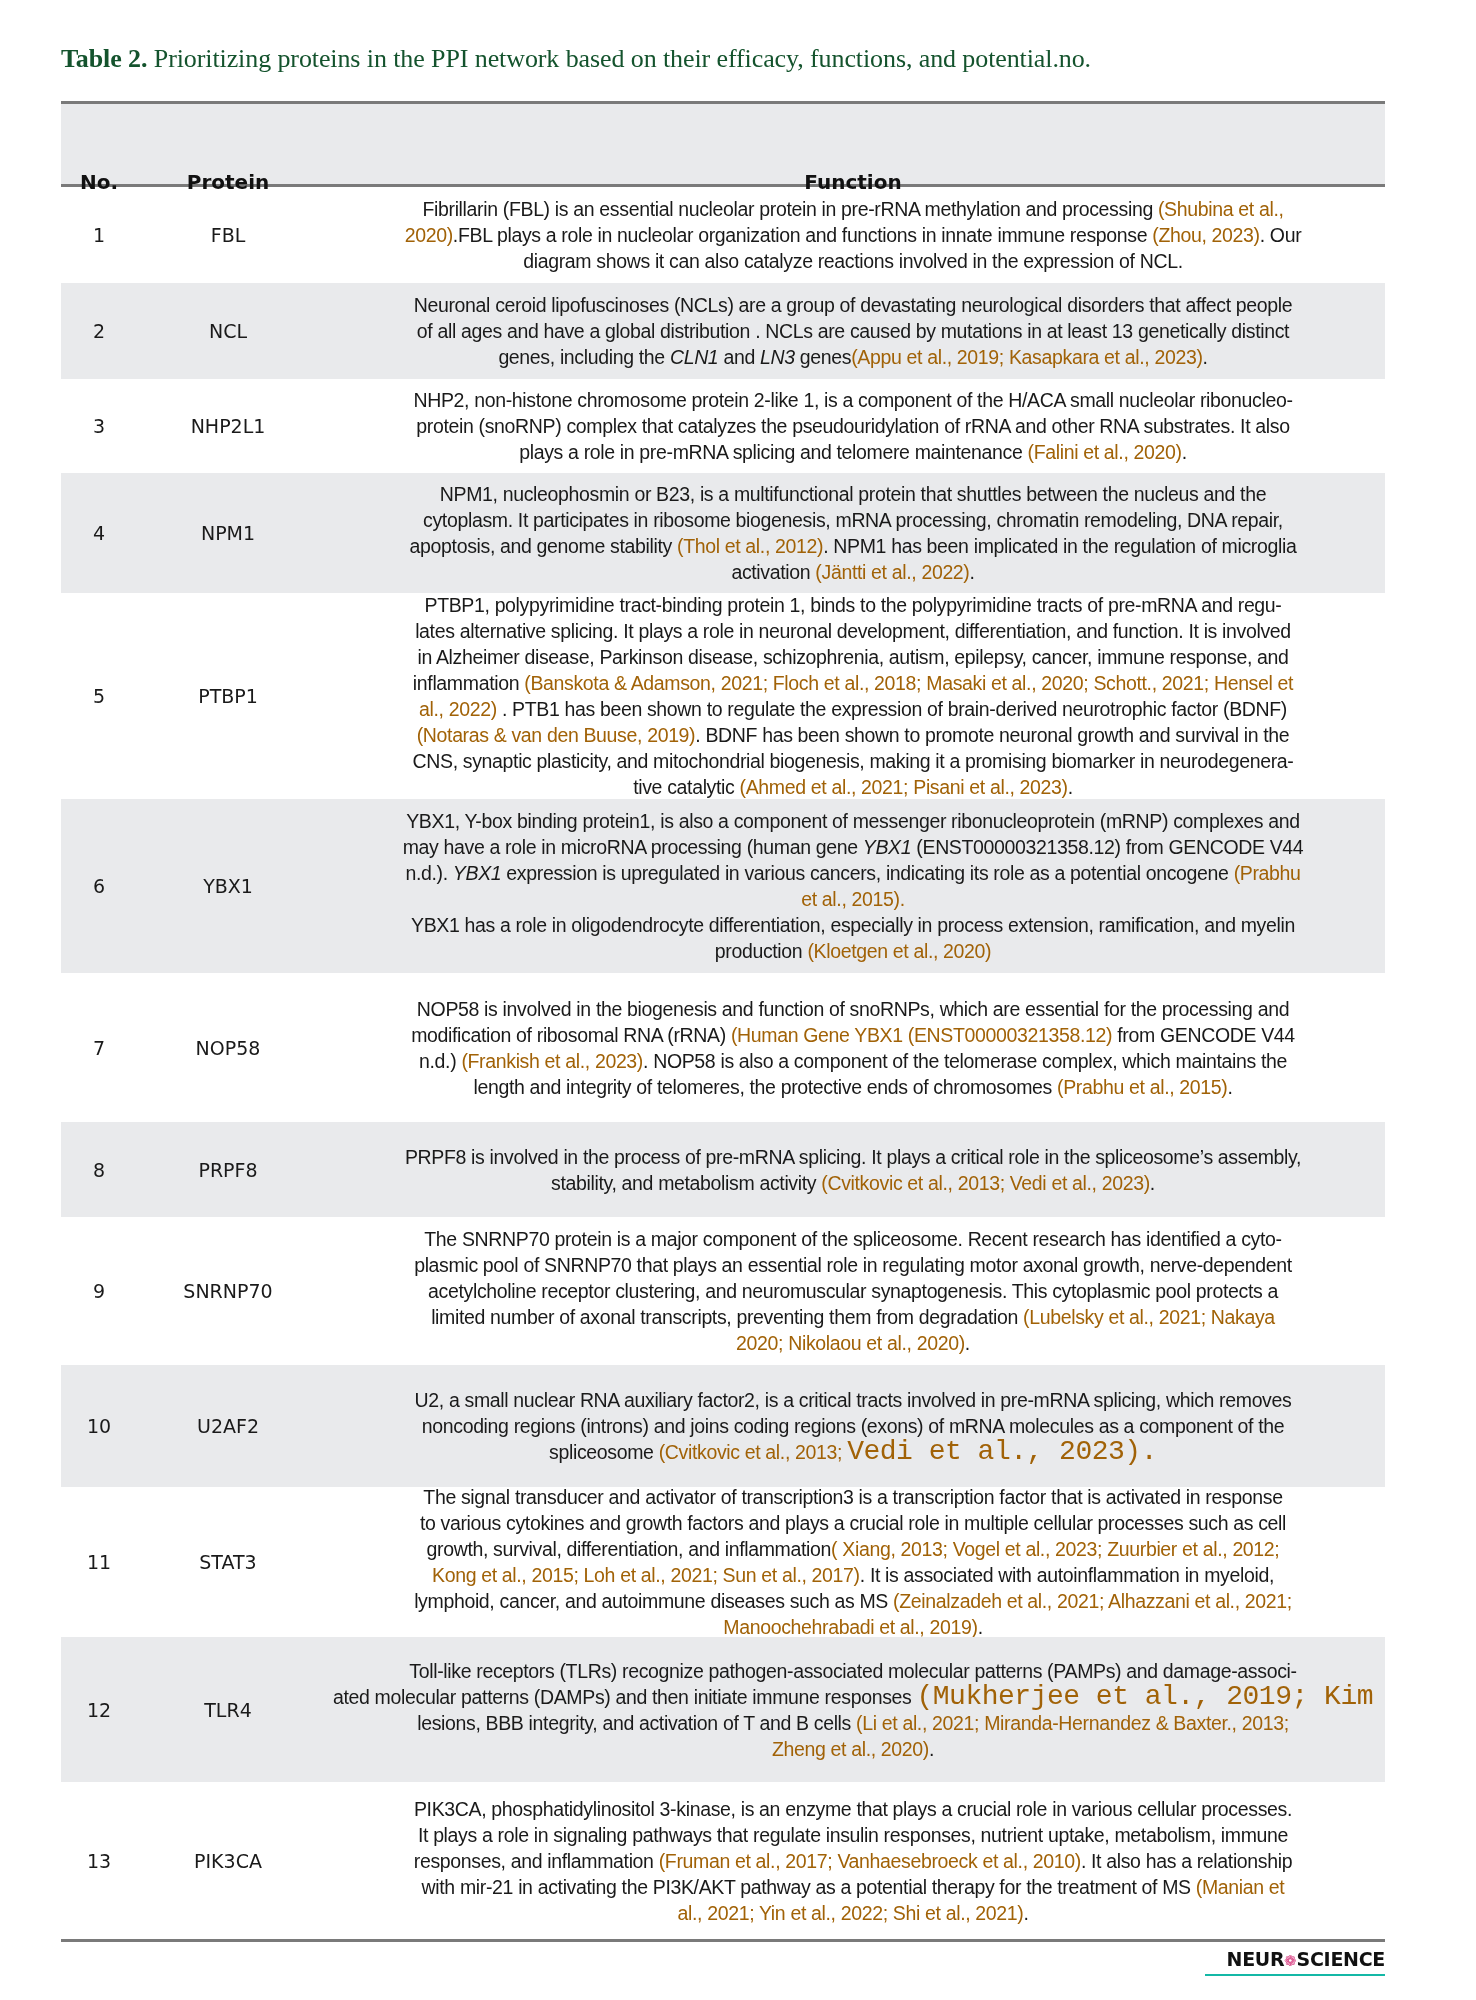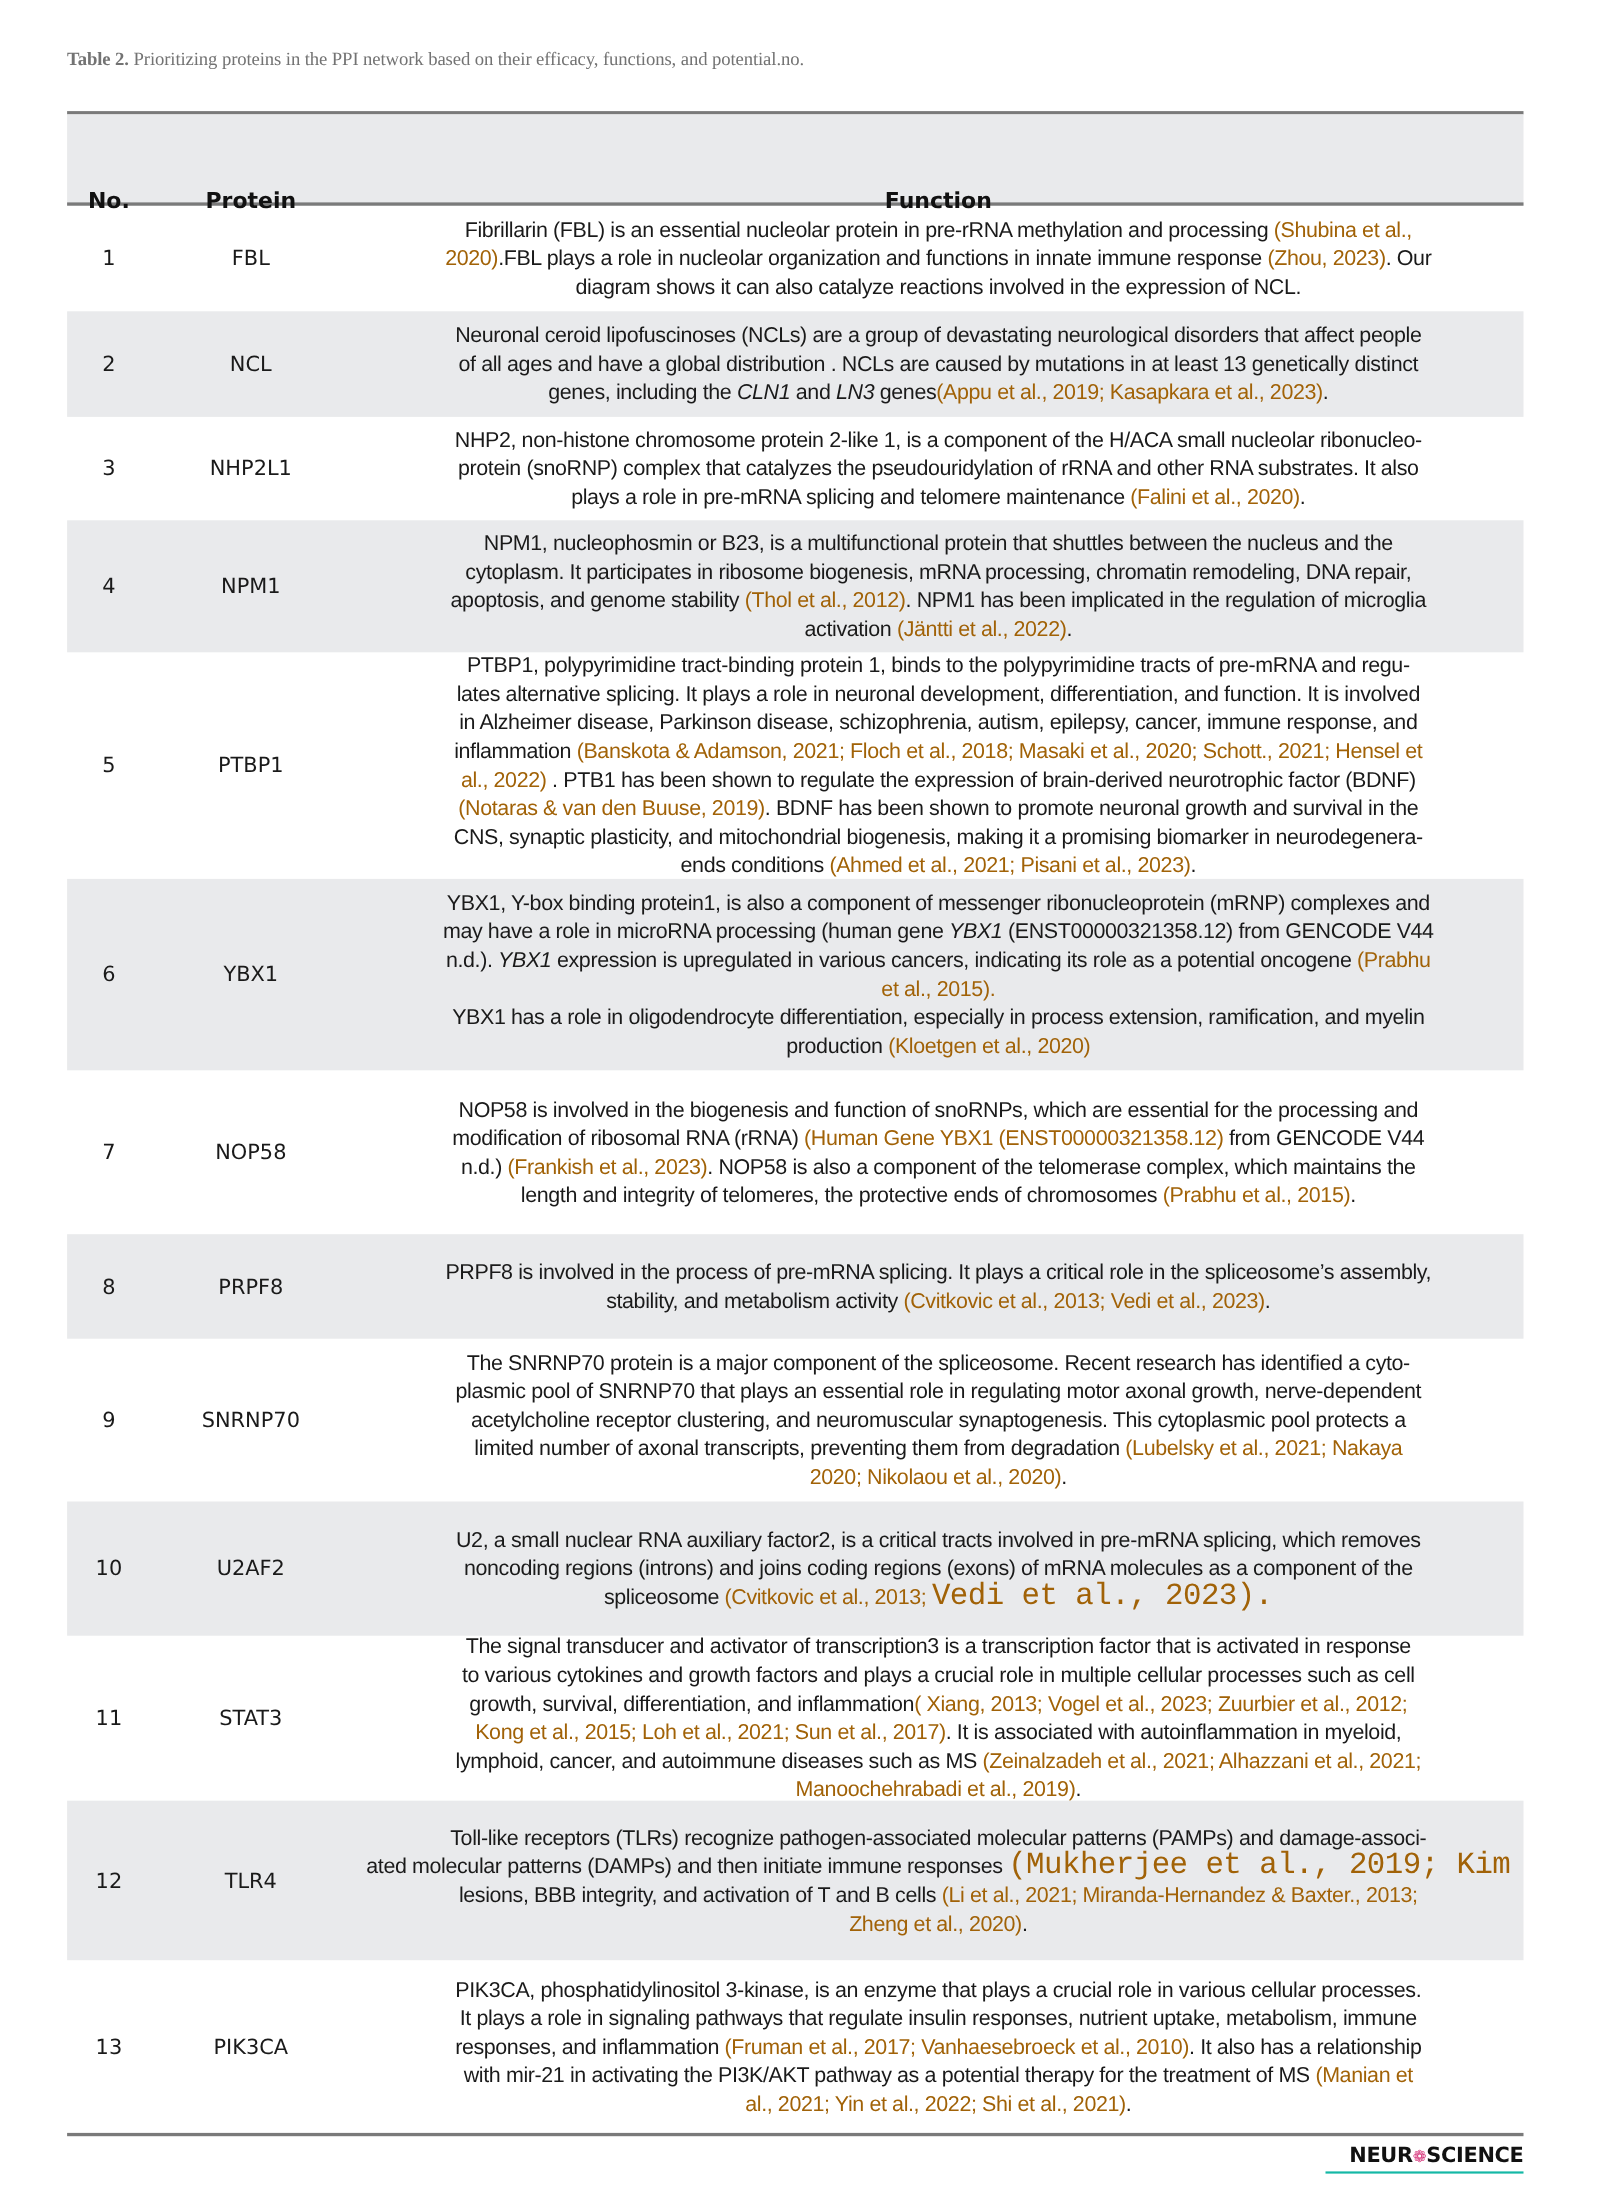--- a/index.html
+++ b/index.html
@@ -1,20 +1,20 @@
 <!DOCTYPE html>
 <html><head>
 <meta charset="utf-8">
 <style>
   html, body { margin: 0; padding: 0; background: #ffffff; }
   body { width: 1476px; height: 2000px; position: relative; overflow: hidden; }
   .caption {
     position: absolute; left: 61px; top: 44px;
     font-family: "Liberation Serif", "DejaVu Serif", serif;
-    font-size: 17px; color: #737373; white-space: nowrap; letter-spacing: -0.1px;
+    font-size: 26px; color: #14532d; white-space: nowrap; letter-spacing: -0.1px;
   }
   .caption b { font-weight: bold; }
   .table {
     position: absolute; left: 61px; top: 101px; width: 1324px;
     border-top: 3px solid #7a7a7a;
   }
   .hdr {
     position: relative; height: 80px; background: #e9eaec;
     border-bottom: 3px solid #7a7a7a;
     font-family: "DejaVu Sans", sans-serif; font-weight: bold; font-size: 20px; color: #111;
@@ -101,21 +101,21 @@
         <span class="cell-no">5</span>
         <span class="cell-prot">PTBP1</span>
         <div class="cell-fn">
           <span class="ln"><span>PTBP1, polypyrimidine tract-binding protein 1, binds to the polypyrimidine tracts of pre-mRNA and regu-</span></span>
           <span class="ln"><span>lates alternative splicing. It plays a role in neuronal development, differentiation, and function. It is involved</span></span>
           <span class="ln"><span>in Alzheimer disease, Parkinson disease, schizophrenia, autism, epilepsy, cancer, immune response, and</span></span>
           <span class="ln"><span>inflammation </span><span class="cite">(Banskota &amp; Adamson, 2021; Floch et al., 2018; Masaki et al., 2020; Schott., 2021; Hensel et</span></span>
           <span class="ln"><span class="cite">al., 2022)</span><span> . PTB1 has been shown to regulate the expression of brain-derived neurotrophic factor (BDNF)</span></span>
           <span class="ln"><span class="cite">(Notaras &amp; van den Buuse, 2019)</span><span>. BDNF has been shown to promote neuronal growth and survival in the</span></span>
           <span class="ln"><span>CNS, synaptic plasticity, and mitochondrial biogenesis, making it a promising biomarker in neurodegenera-</span></span>
-          <span class="ln"><span>ends conditions </span><span class="cite">(Ahmed et al., 2021; Pisani et al., 2023)</span><span>.</span></span>
+          <span class="ln"><span>tive catalytic </span><span class="cite">(Ahmed et al., 2021; Pisani et al., 2023)</span><span>.</span></span>
         </div>
       </div>
       <div class="row gray" style="height: 174px;">
         <span class="cell-no">6</span>
         <span class="cell-prot">YBX1</span>
         <div class="cell-fn">
           <span class="ln"><span>YBX1, Y-box binding protein1, is also a component of messenger ribonucleoprotein (mRNP) complexes and</span></span>
           <span class="ln"><span>may have a role in microRNA processing (human gene </span><span class="it">YBX1</span><span> (ENST00000321358.12) from GENCODE V44</span></span>
           <span class="ln"><span>n.d.). </span><span class="it">YBX1</span><span> expression is upregulated in various cancers, indicating its role as a potential oncogene </span><span class="cite">(Prabhu</span></span>
           <span class="ln"><span class="cite">et al., 2015).</span></span>

